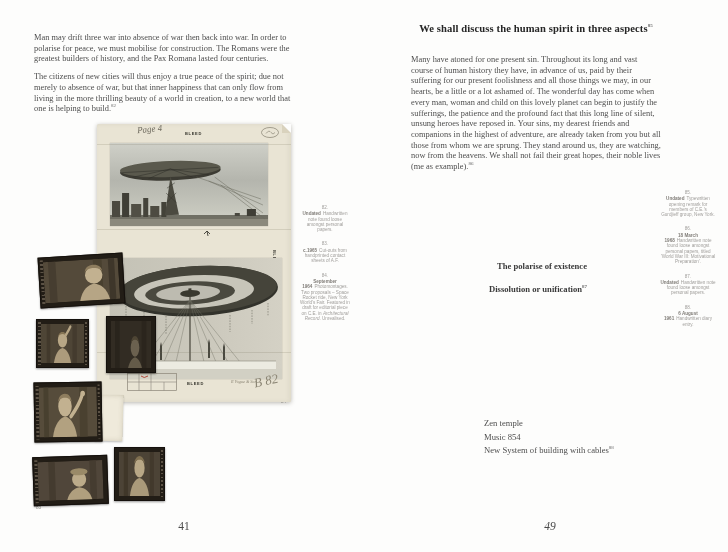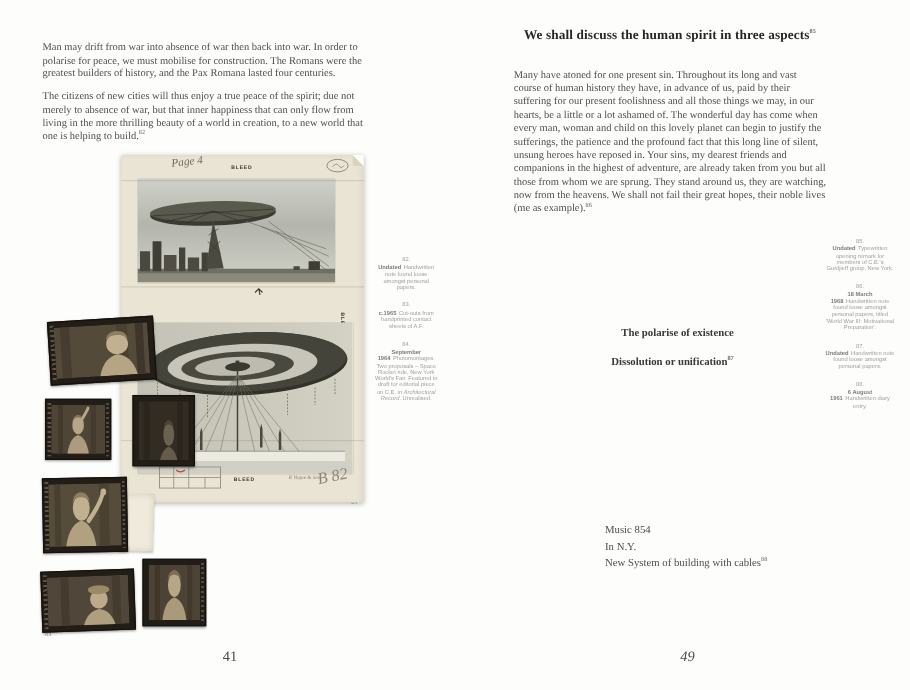--- a/index.html
+++ b/index.html
@@ -60,21 +60,21 @@
   .p4{left:34px;top:382px;width:68px;height:60px;transform:rotate(-1deg);}
   .p5{left:33px;top:456px;width:75px;height:49px;transform:rotate(-2deg);}
   .p6{left:114px;top:447px;width:51px;height:54px;}
 </style>
 </head>
 <body>
 
 <div class="spread">
 
   <div class="body-text" style="left:34px;top:33px;width:258px;">
-    <p><span>Man may drift from war into absence of war then back into war. In order to polarise for peace, we must mobilise for construction. The Romans were the greatest builders of history, and the Pax Romana lasted four centuries.</span></p>
+    <p><span>Man may drift three war into absence of war then back into war. In order to polarise for peace, we must mobilise for construction. The Romans were the greatest builders of history, and the Pax Romana lasted four centuries.</span></p>
     <p><span>The citizens of new cities will thus enjoy a true peace of the spirit; due not merely to absence of war, but that inner happiness that can only flow from living in the more thrilling beauty of a world in creation, to a new world that one is helping to build.</span><sup class="ref">82</sup></p>
   </div>
 
   <div class="sheet">
     <div class="handwriting-top">Page 4</div>
     <div class="bleed bleed-top">BLEED</div>
     <svg class="circle-note" viewBox="0 0 20 12">
       <ellipse cx="10" cy="6" rx="8.5" ry="5" fill="none" stroke="#8f8a7a" stroke-width="0.8"></ellipse>
       <path d="M6,7 Q9,3 11,6 T15,6" fill="none" stroke="#8f8a7a" stroke-width="0.7"></path>
     </svg>
@@ -297,22 +297,22 @@
   <div class="body-text" style="left:411px;top:55px;width:250px;">
     <p><span>Many have atoned for one present sin. Throughout its long and vast course of human history they have, in advance of us, paid by their suffering for our present foolishness and all those things we may, in our hearts, be a little or a lot ashamed of. The wonderful day has come when every man, woman and child on this lovely planet can begin to justify the sufferings, the patience and the profound fact that this long line of silent, unsung heroes have reposed in. Your sins, my dearest friends and companions in the highest of adventure, are already taken from you but all those from whom we are sprung. They stand around us, they are watching, now from the heavens. We shall not fail their great hopes, their noble lives (me as example).</span><sup class="ref">86</sup></p>
   </div>
 
   <div class="bold-line" style="left:497px;top:261px;">The polarise of existence</div>
   <div class="bold-line" style="left:489px;top:284px;">
     <span>Dissolution or unification</span><sup class="ref">87</sup>
   </div>
 
   <div class="list-block">
+    <div>Zen temple</div>
     <div>Music 854</div>
-    <div>In N.Y.</div>
     <div><span>New System of building with cables</span><sup class="ref">88</sup></div>
   </div>
 
   <div class="notes" style="left:660px;top:190px;width:56px;">
     <div class="note">
       <div class="nnum">85.</div>
       <span class="ndate">Undated</span><span>Typewritten opening remark for members of C.E.'s Gurdjieff group, New York.</span>
     </div>
     <div class="note">
       <div class="nnum">86.</div>

